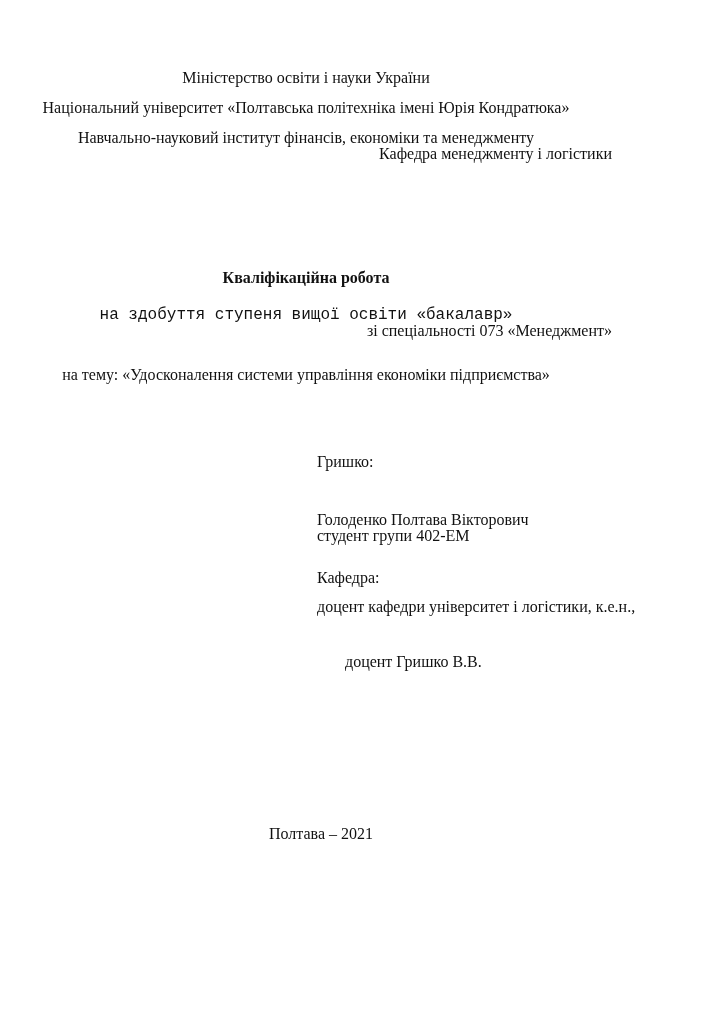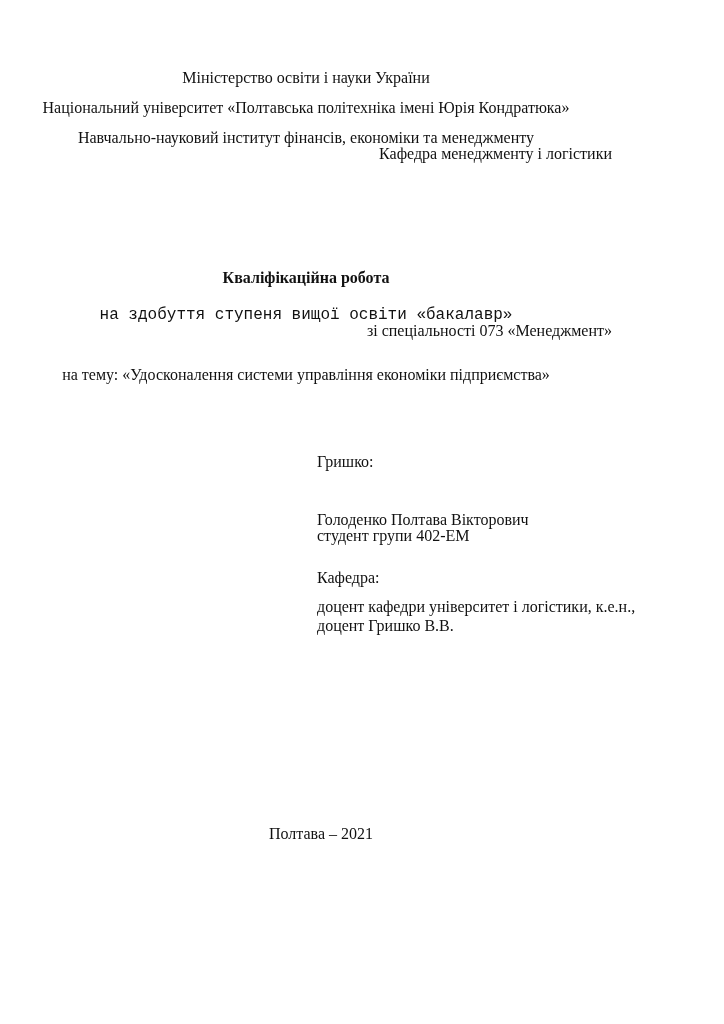--- a/index.html
+++ b/index.html
@@ -52,20 +52,20 @@
 
   <div>
     <div class="line right-block" style="top:452px;">Гришко:</div>
     <div class="line right-block" style="top:481px;margin-top:45px;">студент групи 402-ЕМ</div>
     <div class="line right-block" style="top:510px;">Голоденко Полтава Вікторович</div>
   </div>
 
   <div>
     <div class="line right-block" style="top:568px;">Кафедра:</div>
     <div class="line right-block" style="top:597px;">доцент кафедри університет і логістики, к.е.н.,</div>
-    <div class="line right-block" style="top:616px;">доцент Гришко В.В.</div>
+    <div class="line right-block" style="top:652px;margin-left:28px;">доцент Гришко В.В.</div>
   </div>
 
   <div>
     <div class="line center" style="top:824px; left:15px;">Полтава – 2021</div>
   </div>
 
 </div>
 
 </body></html>

